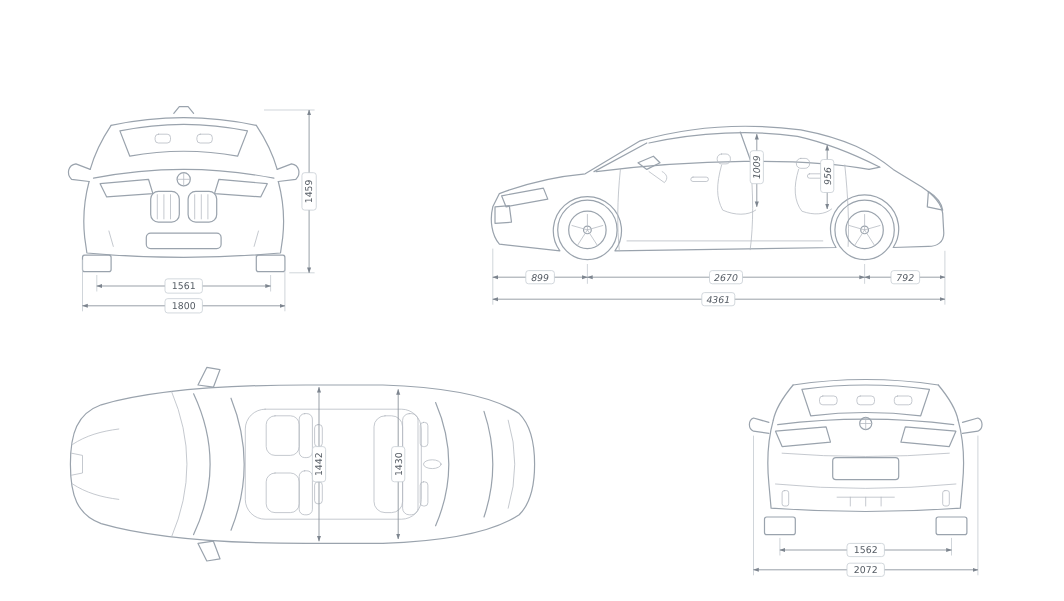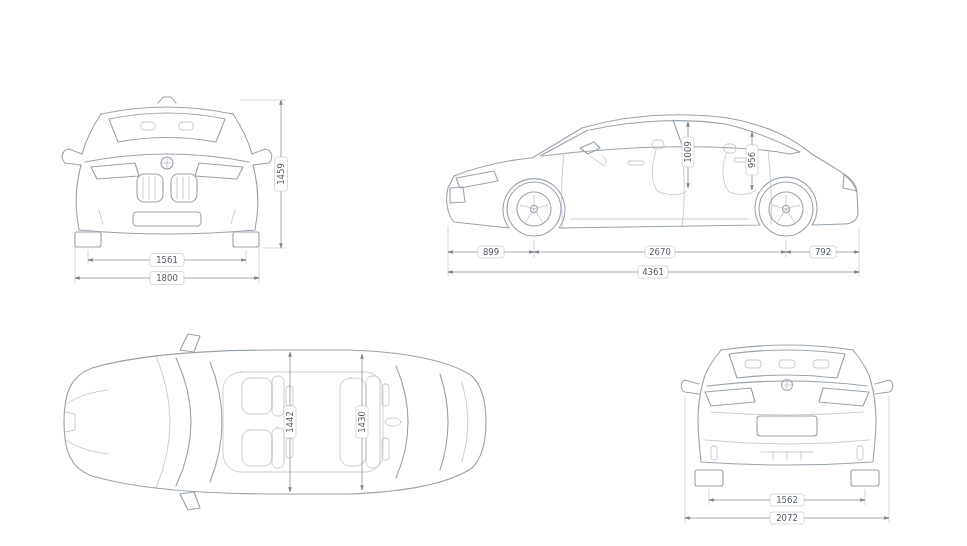--- a/index.html
+++ b/index.html
@@ -70,21 +70,21 @@
         <path class="tick" d="M185,22 H231 M208,170 H231"></path>
         <line class="dim" x1="226" y1="22" x2="226" y2="170" marker-start="url(#arr)" marker-end="url(#arr)"></line>
         <g transform="translate(226,96) rotate(-90)">
           <rect class="dimbox" x="-17" y="-6.5" width="34" height="13" rx="2.5"></rect>
           <text class="dimtxt" x="0" y="3">1459</text>
         </g>
       </g>
     </svg>
   </div>
 
-  <div class="view" style="left:430px;top:88px;">
+  <div class="view" style="left:430px;top:88px;font-style:italic;">
     <svg width="478" height="196" viewBox="0 0 478 196">
       <g class="car">
         <path d="M24,134 C17,126 15,112 18,100 L24,88 C50,78 80,72 102,70 L152,40 C200,26 250,24 298,30 C340,38 362,50 382,66 L408,82 C420,90 426,98 427,106 L428,124 C428,132 422,136 414,136 L382,137 A31,31 0 1 0 330,137 L129,140 A31,31 0 1 0 79,140 Z"></path>
         <path d="M110,68 L158,42"></path>
         <path d="M160,42 C205,32 255,30 295,36 C322,42 346,52 370,64 L360,66"></path>
         <path d="M112,68 C200,57 300,55 360,66"></path>
         <path d="M243,32 L252,57"></path>
         <path class="car-thin" d="M134,66 C131,95 131,118 133,140 M252,57 C255,90 255,115 252,139 M338,62 C341,92 342,114 341,136"></path>
         <rect class="car-thin" x="198" y="73" width="16" height="4" rx="2"></rect>
         <rect class="car-thin" x="304" y="70" width="16" height="4" rx="2"></rect>

